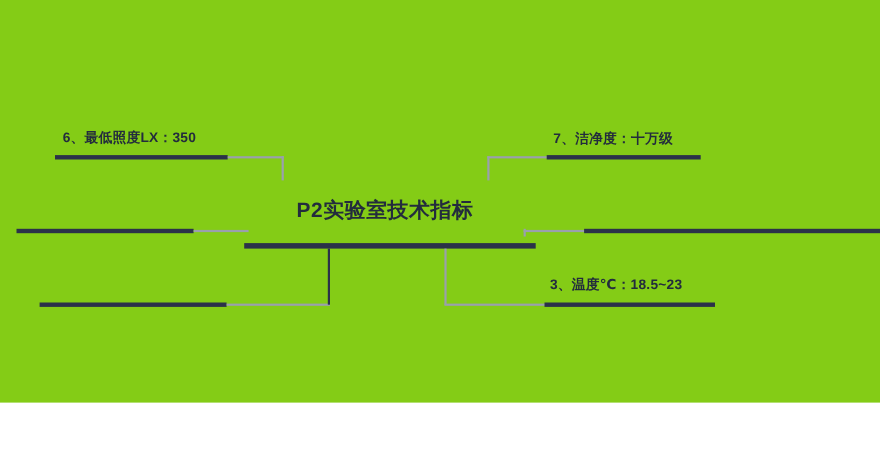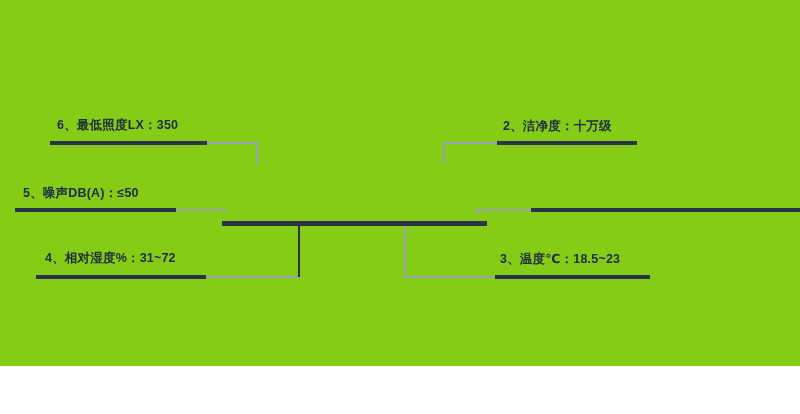--- a/index.html
+++ b/index.html
@@ -70,32 +70,31 @@
 </head>
 <body>
 
 <div id="diagram">
 
   <div class="label" style="left:57px; top:117px;">6、最低照度LX：350</div>
   <div class="seg seg-dark-h" style="left:50px; top:141px; width:157px;"></div>
   <div class="seg seg-gray-h" style="left:207px; top:142px; width:51px;"></div>
   <div class="seg seg-gray-v" style="left:256px; top:142px; height:22px;"></div>
 
-  <div class="label" style="left:23px; top:185px;">5、噪声DB(A)：≤50</div>
   <div class="seg seg-dark-h" style="left:15px; top:208px; width:161px;"></div>
   <div class="seg seg-gray-h" style="left:176px; top:209px; width:50px;"></div>
 
-  <div class="label" style="left:45px; top:250px;">4、相对湿度%：31~72</div>
   <div class="seg seg-dark-h" style="left:36px; top:275px; width:170px;"></div>
   <div class="seg seg-gray-h" style="left:206px; top:276px; width:94px;"></div>
   <div class="seg seg-dark-v" style="left:298px; top:226px; height:51px;"></div>
 
+  <div class="center-title">P2实验室技术指标</div>
   <div class="title-bar" style="left:222px; top:221px; width:265px;"></div>
 
-  <div class="label" style="left:503px; top:118px;">2、洁净度：十万级</div>
+  <div class="label" style="left:503px; top:118px;">7、洁净度：十万级</div>
   <div class="seg seg-gray-v" style="left:443px; top:142px; height:22px;"></div>
   <div class="seg seg-gray-h" style="left:443px; top:142px; width:55px;"></div>
   <div class="seg seg-dark-h" style="left:497px; top:141px; width:140px;"></div>
 
   <div class="seg seg-gray-v" style="left:476px; top:208px; height:7px;"></div>
   <div class="seg seg-gray-h" style="left:476px; top:209px; width:56px;"></div>
   <div class="seg seg-dark-h" style="left:531px; top:208px; width:269px;"></div>
 
   <div class="label" style="left:500px; top:251px;">3、温度℃：18.5~23</div>
   <div class="seg seg-gray-v" style="left:404px; top:226px; height:51px;"></div>

